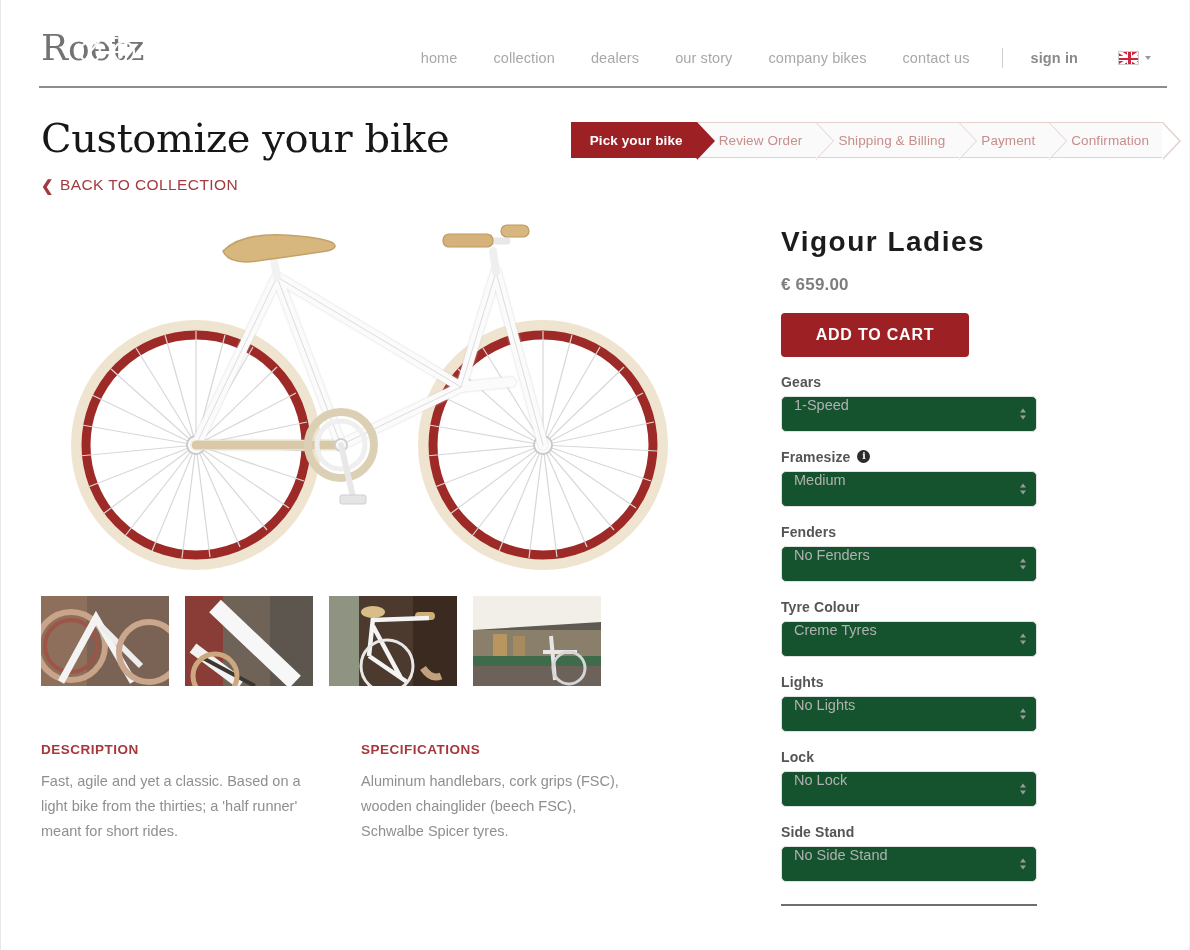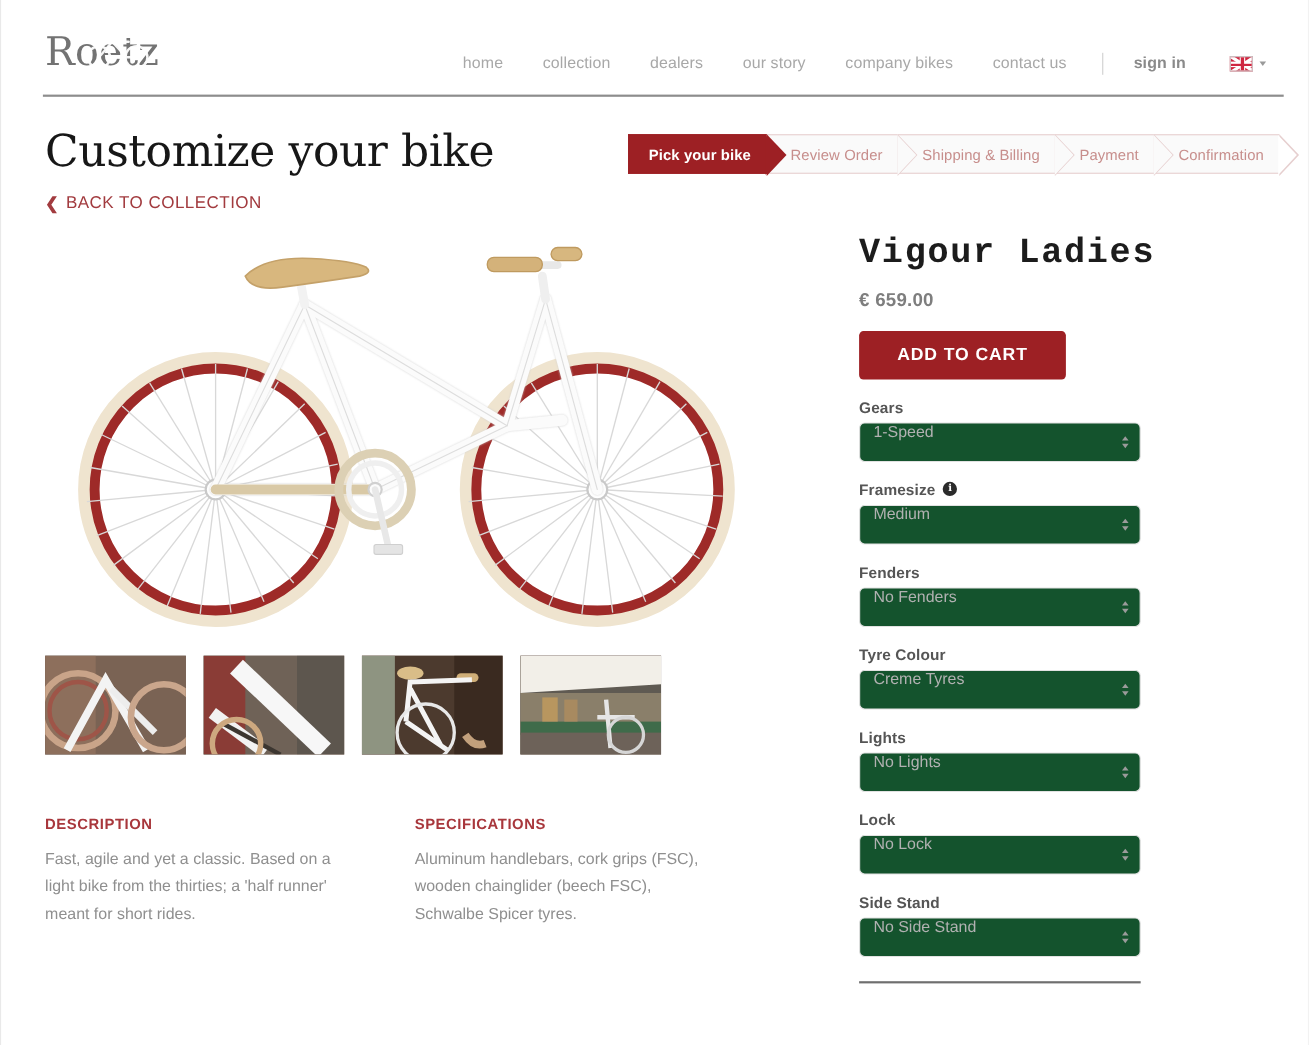--- a/index.html
+++ b/index.html
@@ -256,46 +256,46 @@
     position: relative;
     background: #6d5a4e;
     cursor: pointer;
   }
   .thumb svg { width: 100%; height: 100%; display: block; }
 
   
   .info-cols {
     display: flex;
     margin-top: 56px;
-    gap: 16px;
+    gap: 0;
   }
   .info-col { width: 320px; }
   .info-col.second { margin-left: 0; }
   .info-head {
     color: #a8373c;
     font-size: 13.5px;
     font-weight: bold;
     letter-spacing: .5px;
     margin-bottom: 12px;
   }
   .info-body {
     color: #8f8f8f;
     font-size: 14.5px;
     line-height: 25px;
     max-width: 268px;
   }
 
   
   .product-title {
-    font-family: Liberation Mono, monospace;
-    font-size: 32px;
+    font-family: Liberation Sans, sans-serif;
+    font-size: 28px;
     color: #1c1c1c;
     letter-spacing: 1.5px;
     line-height: 42px;
-    margin-top: 0px;
+    margin-top: 12px;
   }
   .product-price {
     color: #7e7e7e;
     font-size: 17px;
     font-weight: bold;
     margin-top: 12px;
     letter-spacing: .2px;
   }
   .add-cart {
     margin-top: 18px;

